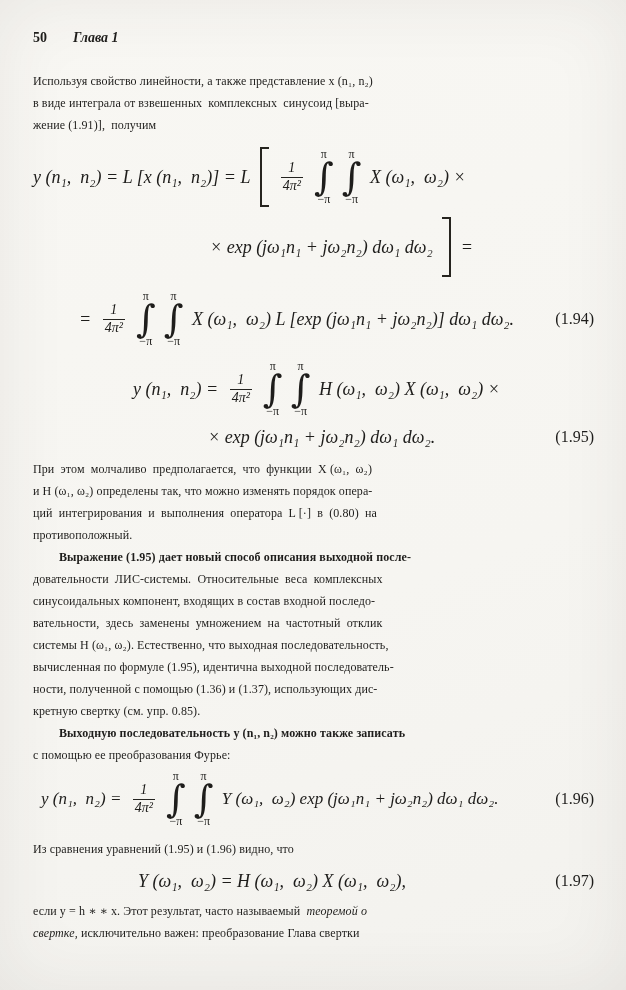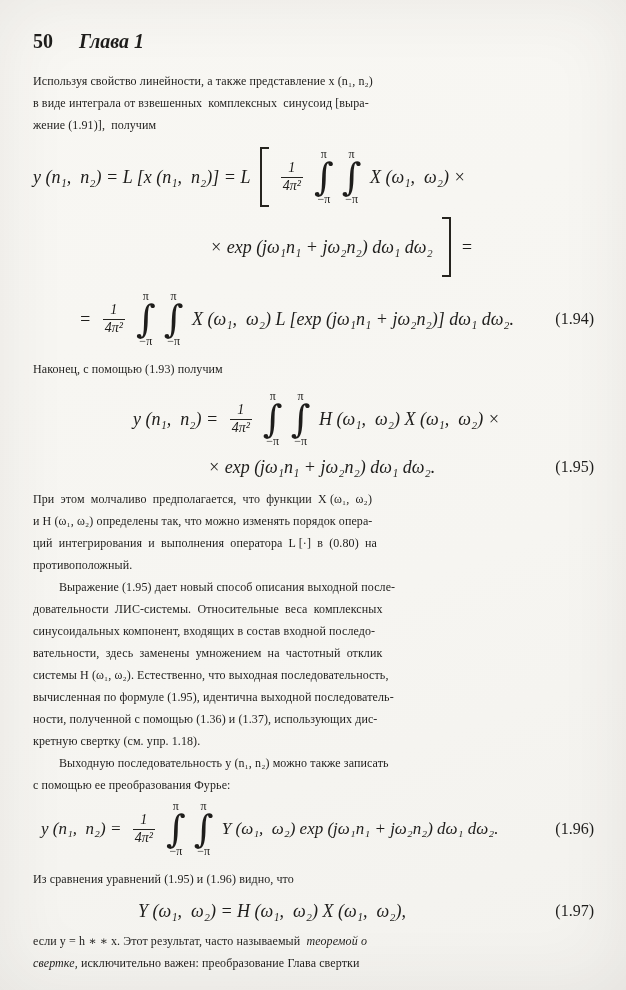--- a/index.html
+++ b/index.html
@@ -9,25 +9,25 @@
     margin:0 auto;
     background:linear-gradient(160deg,#f8f7f3 0%,#f6f5f1 60%,#f3f2ee 100%);
     box-shadow:inset 0 0 70px rgba(60,55,45,.08);
     color:#1e1d1b;
     font-family:"Liberation Serif","DejaVu Serif",serif;
     box-sizing:border-box;
     padding:30px 30px 0 33px;
     overflow:hidden;
   }
   .hdr { display:flex; align-items:baseline; gap:26px; height:22px; margin-bottom:18px;
-         font-size:20px; font-weight:bold; }
+         font-size:14px; font-weight:bold; }
   .hdr .chap { font-style:italic; font-weight:bold; }
   .bl { display:block; white-space:pre; overflow:hidden;
         font-size:12px; line-height:22px; letter-spacing:.1px; }
-  .ind { padding-left:26px; }
+  .ind { padding-left:26px;font-weight:bold; }
   .em-it { font-style:italic;margin-top:40px; }
   .em-bi { font-style:italic; font-weight:normal; }
 
   .eq-row { display:flex; align-items:center; white-space:pre;
             font-style:italic; font-size:18px; min-height:30px; }
   .eq-int { min-height:62px; }
   .mt { white-space:pre; }
   .eq-label { margin-left:auto; font-style:normal; font-size:16px; padding-right:2px; }
 
   .frac { display:inline-flex; flex-direction:column; align-items:center;
@@ -105,21 +105,20 @@
     </span>
     <span class="intgrp">
       <span class="lim">π</span>
       <span class="sign">∫</span>
       <span class="lim">−π</span>
     </span>
     <span class="mt"> X (ω₁,  ω₂) L [exp (jω₁n₁ + jω₂n₂)] dω₁ dω₂.</span>
     <span class="eq-label">(1.94)</span>
   </div>
 
-  <div class="bl mt8">Наконец, с помощью (1.93) получим</div>
 
   <div class="eq-row eq-int mt8 ml100">
     <span class="mt">y (n₁,  n₂) = </span>
     <span class="frac">
       <span class="num">1</span>
       <span class="den">4π²</span>
     </span>
     <span class="intgrp">
       <span class="lim">π</span>
       <span class="sign">∫</span>
@@ -146,21 +145,21 @@
   </div>
 
   <div>
     <span class="bl ind">Выражение (1.95) дает новый способ описания выходной после-</span>
     <span class="bl">довательности  ЛИС-системы.  Относительные  веса  комплексных</span>
     <span class="bl">синусоидальных компонент, входящих в состав входной последо-</span>
     <span class="bl">вательности,  здесь  заменены  умножением  на  частотный  отклик</span>
     <span class="bl">системы H (ω₁, ω₂). Естественно, что выходная последовательность,</span>
     <span class="bl">вычисленная по формуле (1.95), идентична выходной последователь-</span>
     <span class="bl">ности, полученной с помощью (1.36) и (1.37), использующих дис-</span>
-    <span class="bl">кретную свертку (см. упр. 1.18).</span>
+    <span class="bl">кретную свертку (см. упр. 0.85).</span>
   </div>
 
   <div>
     <span class="bl ind">Выходную последовательность y (n₁, n₂) можно также записать</span>
     <span class="bl">с помощью ее преобразования Фурье:</span>
   </div>
 
   <div class="eq-row eq-int mt2 ml8 fs17">
     <span class="mt">y (n₁,  n₂) = </span>
     <span class="frac">

